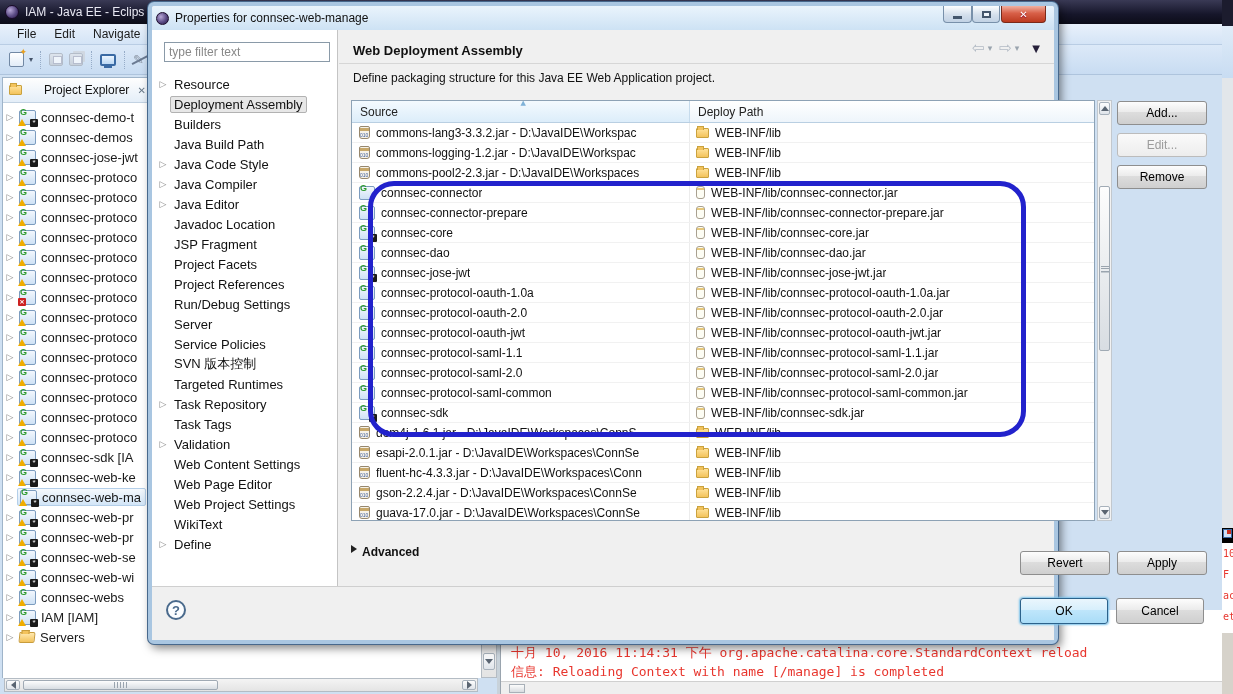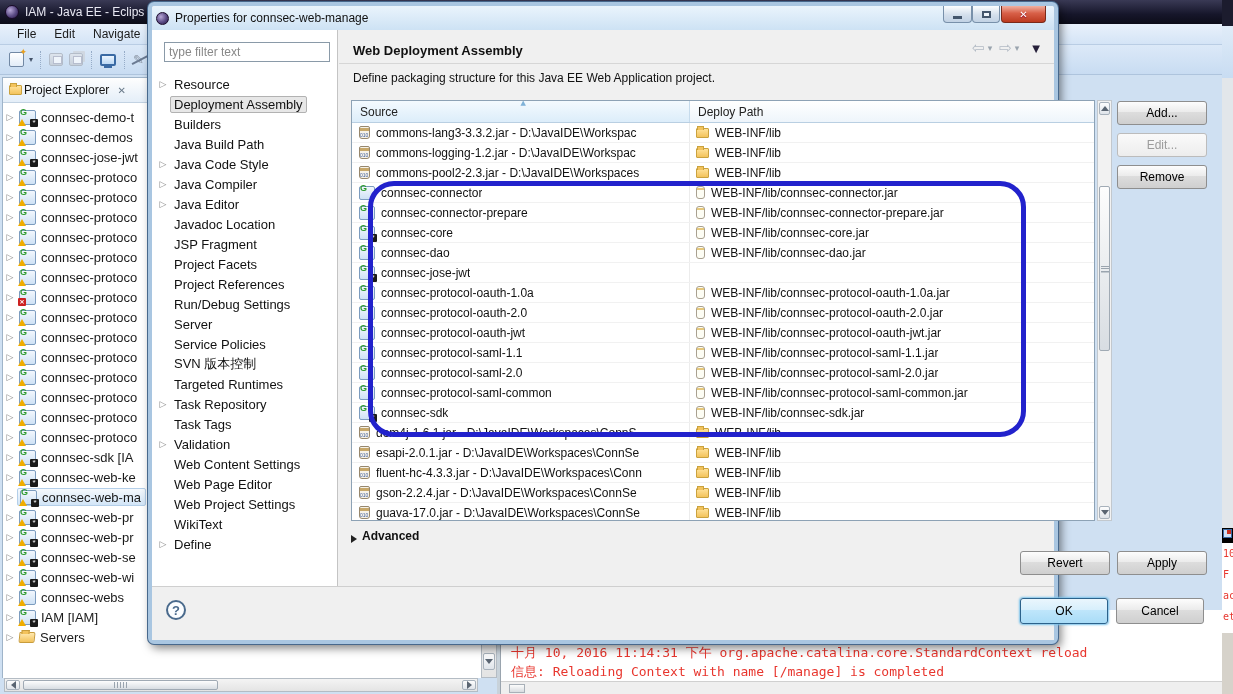--- a/index.html
+++ b/index.html
@@ -148,21 +148,21 @@
 .tbl-vscroll .b-bot{bottom:1px}
 .tbl-vscroll .vthumb{left:1px;top:85px;width:11px;height:165px}
 
 .btn{position:absolute;font:12px "Liberation Sans",sans-serif;color:#000;
   background:linear-gradient(#fdfdfd,#ebebeb 45%,#dddddd 46%,#cfcfcf);
   border:1px solid #8e8e8e;border-radius:3px}
 .btn:disabled{color:#9c9c9c;border-color:#bcbcbc;background:linear-gradient(#fafafa,#ededed)}
 .b-add{left:778px;top:71px;width:90px;height:24px}
 .b-edit{left:778px;top:103px;width:90px;height:24px}
 .b-remove{left:778px;top:135px;width:90px;height:24px}
-.advanced{position:absolute;left:12px;top:499px;display:flex;align-items:flex-end}
+.advanced{position:absolute;left:12px;top:515px;display:flex;align-items:flex-start}
 .adv-tri{width:0;height:0;border-top:4px solid transparent;border-bottom:4px solid transparent;border-left:6px solid #222;margin-right:5px}
 .adv-label{font-size:12px;font-weight:bold;color:#111}
 .b-revert{left:681px;top:521px;width:90px;height:24px}
 .b-apply{left:778px;top:521px;width:90px;height:24px}
 
 .dlg-sep{position:absolute;left:0;right:0;top:556px;height:1px;background:#cfcfcf}
 .help{position:absolute;left:14px;top:570px;width:20px;height:20px;border:2px solid #4a6a8c;border-radius:50%;
   color:#4a6a8c;font-size:13px;font-weight:bold;text-align:center;line-height:17px;background:#fbfdff}
 .b-ok{left:868px;top:568px;width:88px;height:26px;border-color:#2c628b;
   background:linear-gradient(#eaf6fd,#d7effc 45%,#bfe6fb 46%,#a9dcf7);box-shadow:0 0 2px 1px #7cc3ea}
@@ -196,21 +196,21 @@
     <span class="tsep"></span>
     <span class="ti ti-mon"></span>
     <span class="tsep"></span>
     <span class="ti ti-pen glyph">✎</span>
   </div>
 
   <div class="explorer">
     <div class="tab-strip"></div>
     <div class="explorer-tab">
       <span class="ic-folder"></span>
-      <span style="margin-left:2px">Project Explorer</span>
+      <span style="margin-left:22px">Project Explorer</span>
       <span class="tab-close glyph">✕</span>
     </div>
     <div id="explorer-list">
         <div class="xrow">
           <span class="twisty glyph">▷</span>
           <span class="xhl">
             <span class="ic-proj">
               <span class="badge-warn"></span>
               <span class="badge-star">*</span>
             </span>
@@ -715,20 +715,24 @@
                   <span class="txt">WEB-INF/lib/connsec-dao.jar</span>
                 </span>
               </div>
               <div class="trow">
                 <span class="tc tc-src">
                   <span class="ic-projsm">
                     <span class="badge-star">*</span>
                   </span>
                   <span class="txt">connsec-jose-jwt</span>
                 </span>
+                <span class="tc tc-dep">
+                  <span class="ic-jarfile"></span>
+                  <span class="txt">WEB-INF/lib/connsec-jose-jwt.jar</span>
+                </span>
               </div>
               <div class="trow">
                 <span class="tc tc-src">
                   <span class="ic-projsm"></span>
                   <span class="txt">connsec-protocol-oauth-1.0a</span>
                 </span>
                 <span class="tc tc-dep">
                   <span class="ic-jarfile"></span>
                   <span class="txt">WEB-INF/lib/connsec-protocol-oauth-1.0a.jar</span>
                 </span>

